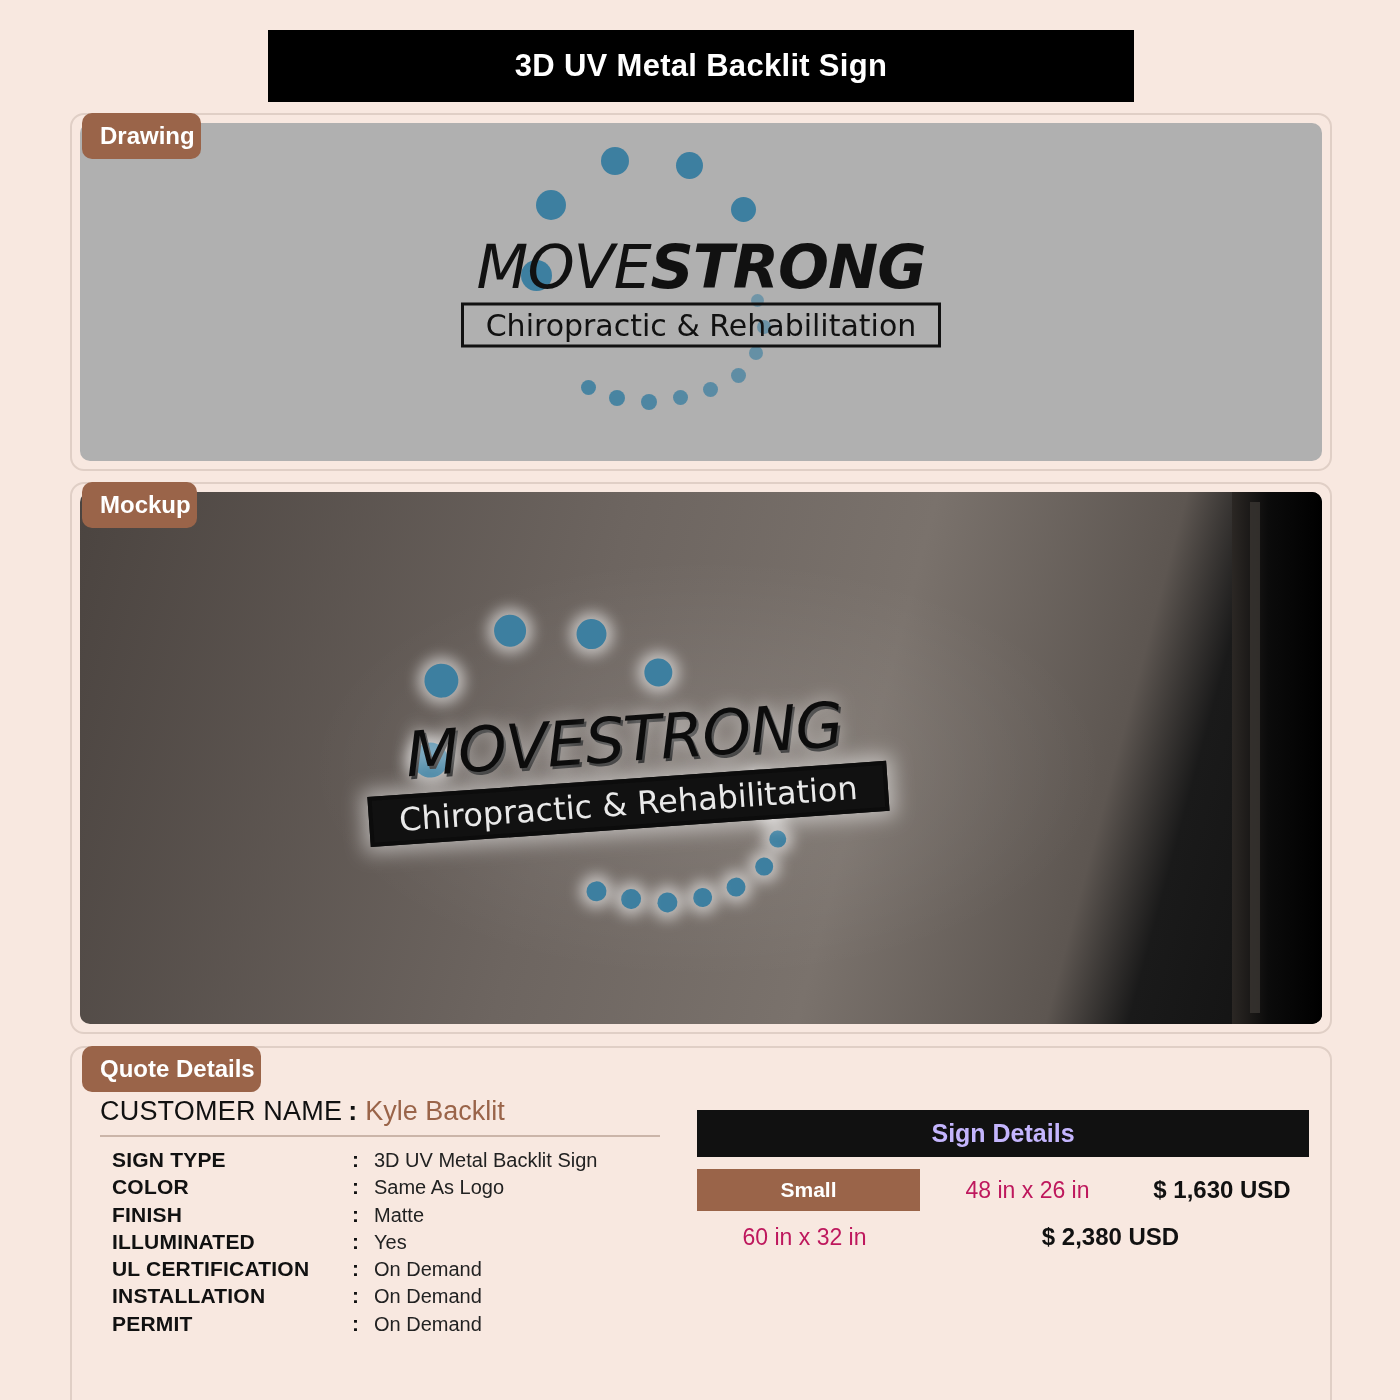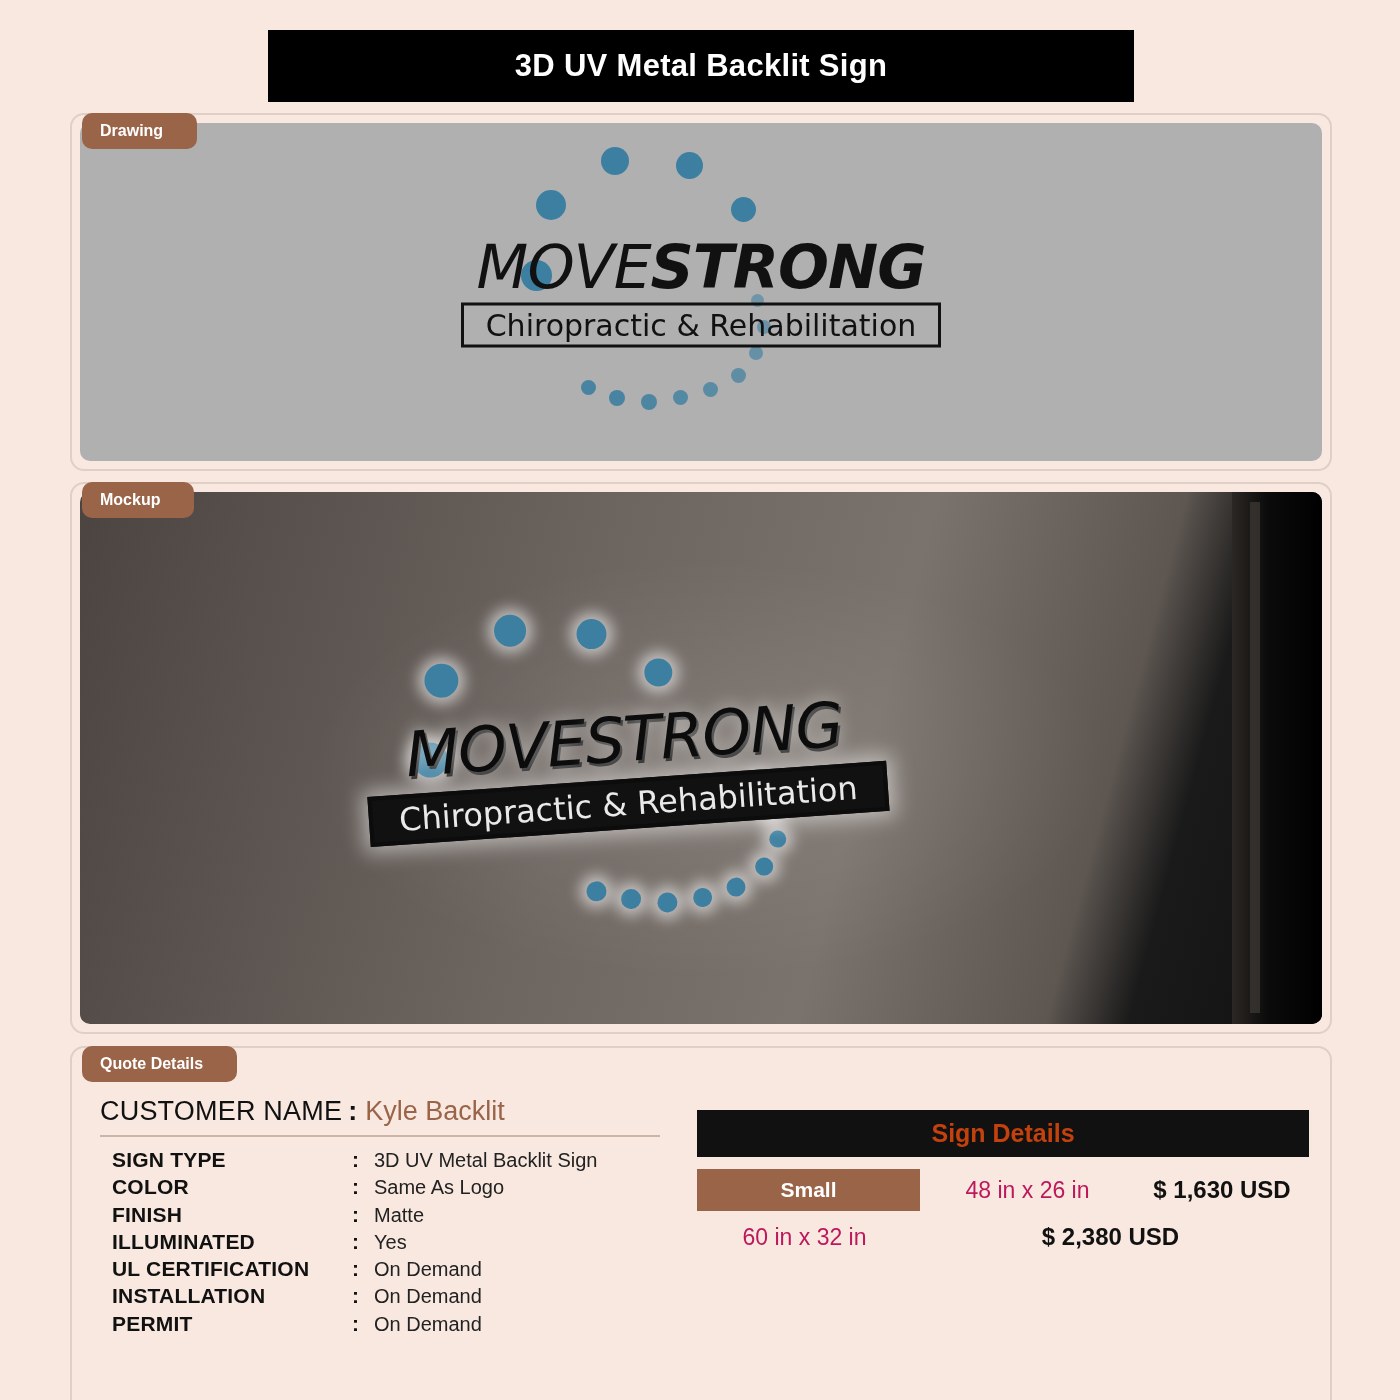--- a/index.html
+++ b/index.html
@@ -44,23 +44,23 @@
     border-radius: 14px;
     background: #f8e8e0;
     box-sizing: border-box;
   }
   .panel-tag {
     position: absolute;
     left: 10px;
     top: -2px;
     background: #9a6449;
     color: #ffffff;
-    font-size: 16px;
-    font-weight: bold;
-    padding: 9px 34px 9px 18px;
+    font-size: 24px;
+    font-weight: bold;
+    padding: 9px 6px 9px 18px;
     border-radius: 10px 10px 10px 10px;
     z-index: 5;
   }
 
   #drawing-panel {
     left: 70px;
     top: 113px;
     width: 1262px;
     height: 358px;
   }
@@ -274,21 +274,21 @@
 
   
   .sign-details {
     position: absolute;
     left: 625px;
     top: 62px;
     width: 612px;
   }
   .sd-header {
     background: #111;
-    color: #c2410c;
+    color: #c4b5fd;
     font-size: 25px;
     font-weight: bold;
     text-align: center;
     padding: 9px 0;
   }
   .sd-row {
     display: flex;
     align-items: center;
     margin-top: 12px;
   }

